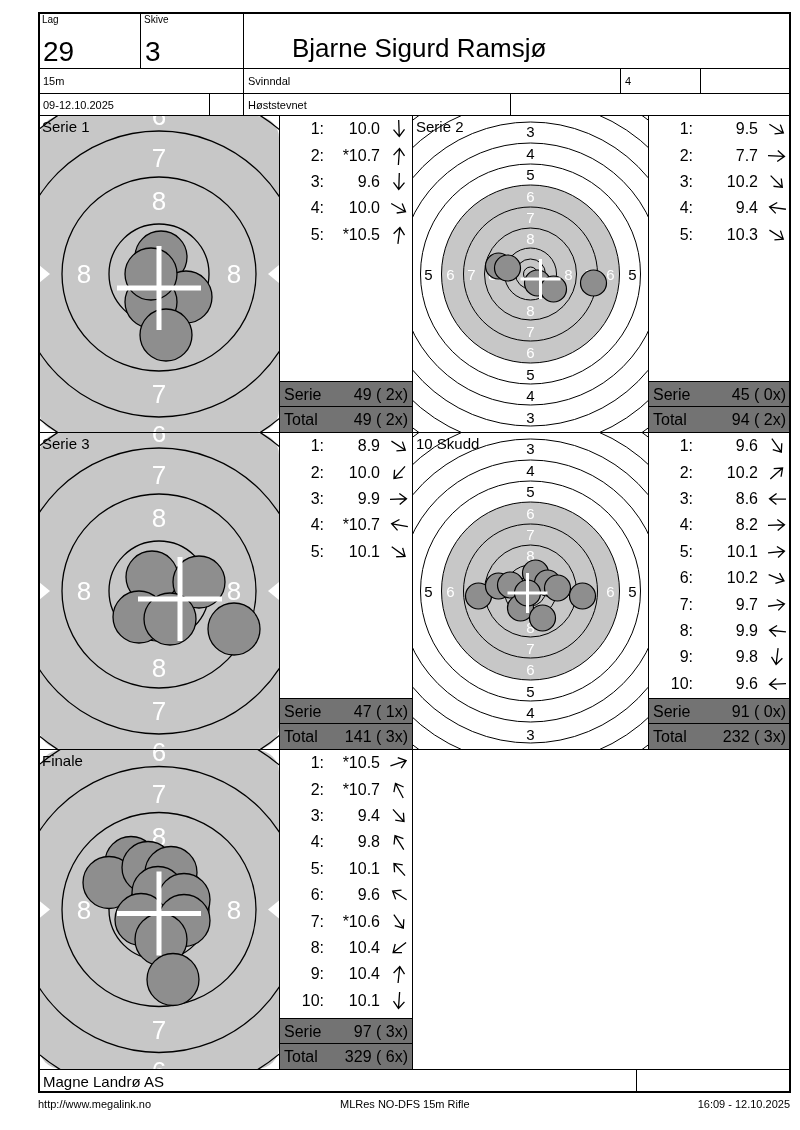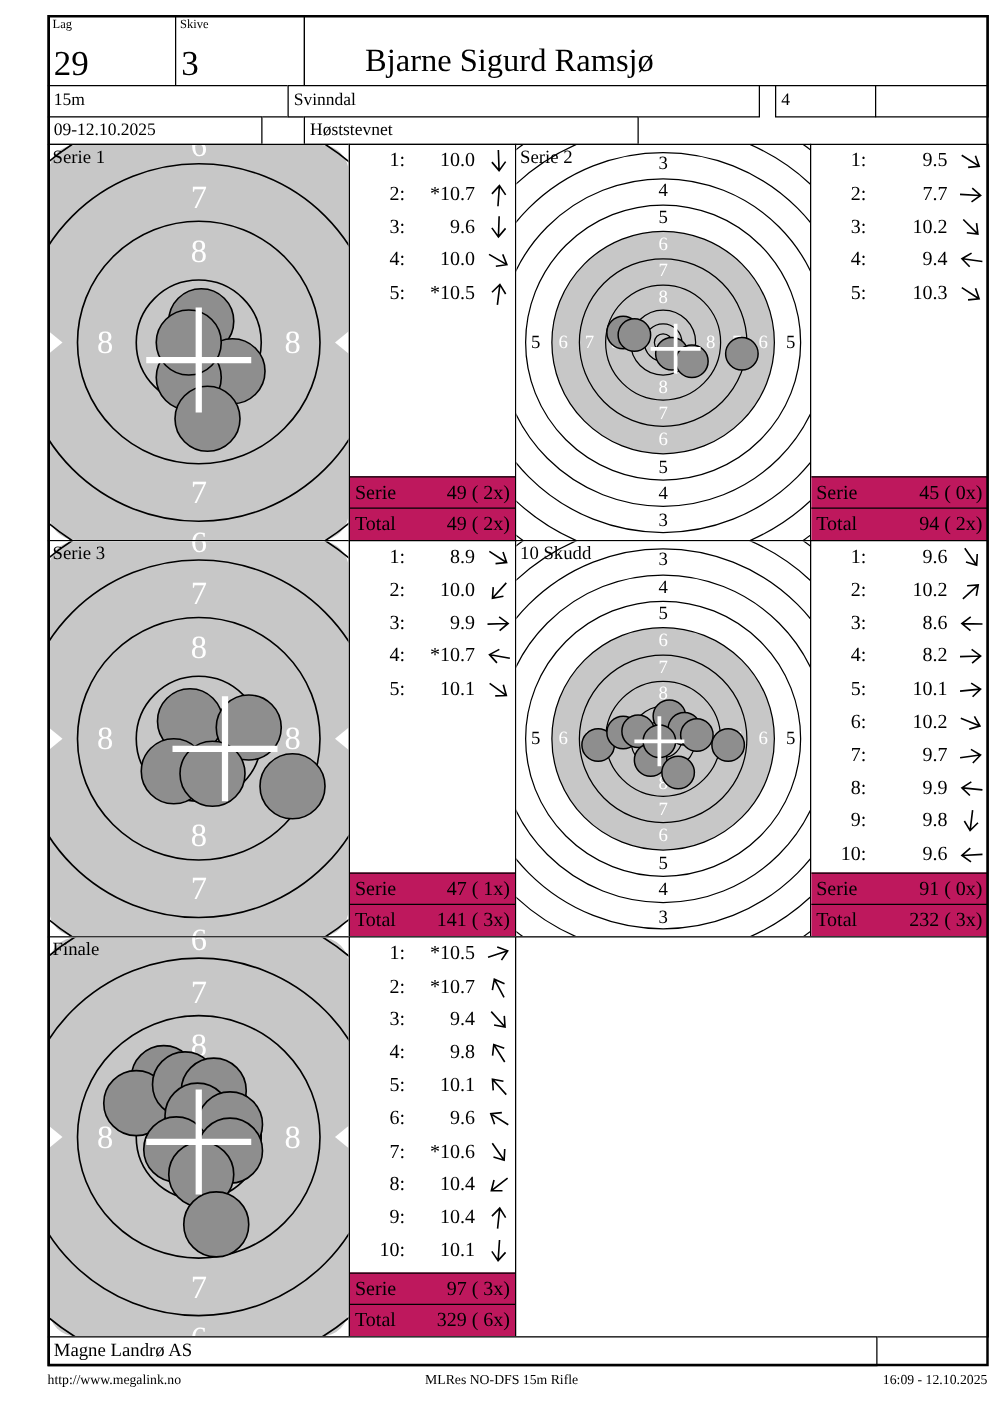--- a/index.html
+++ b/index.html
@@ -1,32 +1,32 @@
 <!DOCTYPE html>
 <html><head>
 <meta charset="utf-8">
 <style>
   html,body{margin:0;padding:0;background:#fff;}
   .page{position:relative;width:800px;height:1130px;background:#ffffff;
-        font-family:Liberation Serif, serif;color:#000;overflow:hidden;}
+        font-family:Liberation Sans, sans-serif;color:#000;overflow:hidden;}
   .cell{position:absolute;border:1px solid #000;box-sizing:border-box;background:#fff;overflow:hidden;}
   .frame-outline{position:absolute;border:2px solid #000;box-sizing:border-box;pointer-events:none;background:transparent;}
   .mini{position:absolute;left:3px;top:1px;font-size:10px;}
   .bigval{position:absolute;left:4px;bottom:2px;font-size:28px;line-height:28px;}
   .name{position:absolute;left:8px;bottom:4px;font-size:26px;margin-left:40px;}
-  .rowtxt{position:absolute;left:4px;top:50%;transform:translateY(-50%);font-size:14px;white-space:nowrap;}
+  .rowtxt{position:absolute;left:4px;top:50%;transform:translateY(-50%);font-size:11px;white-space:nowrap;}
   .panel-label{position:absolute;left:3px;top:2px;font-size:15px;z-index:5;}
   .score-area{position:absolute;left:0;top:0;right:0;bottom:0;}
   .score-line{display:flex;align-items:center;height:26.4px;font-size:16px;}
   .score-no{width:44px;text-align:right;}
   .score-val{flex:1;text-align:right;padding-right:5px;}
   .score-arrow{width:27px;height:20px;display:flex;align-items:center;justify-content:center;}
   .score-arrow svg{display:block;}
   .sumrow{position:absolute;left:0;right:0;height:25px;border-top:1px solid #000;
-          display:flex;align-items:center;font-size:16px;background:#be185d;}
+          display:flex;align-items:center;font-size:16px;background:#737373;}
   .sumrow .lbl{padding-left:4px;flex:1;text-align:left;}
   .sumrow .val{padding-right:4px;text-align:left;white-space:pre;}
   .vendor{position:absolute;left:4px;top:50%;transform:translateY(-50%);font-size:15px;}
   .bottomline{position:absolute;font-size:11px;white-space:nowrap;}
   svg.target{position:absolute;left:0;top:0;}
 </style>
 </head>
 <body>
 
 <div class="page">
@@ -39,21 +39,21 @@
     <span class="mini">Skive</span>
     <span class="bigval">3</span>
   </div>
   <div class="cell" style="left:243px;top:12px;width:548px;height:57px;">
     <span class="name">Bjarne Sigurd Ramsjø</span>
   </div>
 
   <div class="cell" style="left:38px;top:68px;width:206px;height:26px;">
     <span class="rowtxt">15m</span>
   </div>
-  <div class="cell" style="left:230px;top:68px;width:378px;height:26px;">
+  <div class="cell" style="left:243px;top:68px;width:456px;height:26px;">
     <span class="rowtxt">Svinndal</span>
   </div>
   <div class="cell" style="left:620px;top:68px;width:81px;height:26px;">
     <span class="rowtxt">4</span>
   </div>
   <div class="cell" style="left:700px;top:68px;width:91px;height:26px;"></div>
 
   <div class="cell" style="left:38px;top:93px;width:172px;height:23px;">
     <span class="rowtxt">09-12.10.2025</span>
   </div>
@@ -621,21 +621,21 @@
         </div>
         <div class="sumrow" style="bottom: 0px;">
           <span class="lbl">Total</span>
           <span class="val">329 ( 6x)</span>
         </div>
       </div>
     </div>
 
   <div class="cell" style="left:412px;top:749px;width:379px;height:321px;"></div>
 
-  <div class="cell" style="left:38px;top:1069px;width:664px;height:24px;">
+  <div class="cell" style="left:38px;top:1069px;width:599px;height:24px;">
     <span class="vendor">Magne Landrø AS</span>
   </div>
 
   <div class="frame-outline" style="left:38px;top:12px;width:753px;height:1081px;"></div>
 
   <span class="bottomline" style="left:38px;top:1098px;">http://www.megalink.no</span>
   <span class="bottomline" style="left:340px;top:1098px;">MLRes NO-DFS 15m Rifle</span>
   <span class="bottomline" style="right:10px;top:1098px;">16:09 - 12.10.2025</span>
 </div>
 

